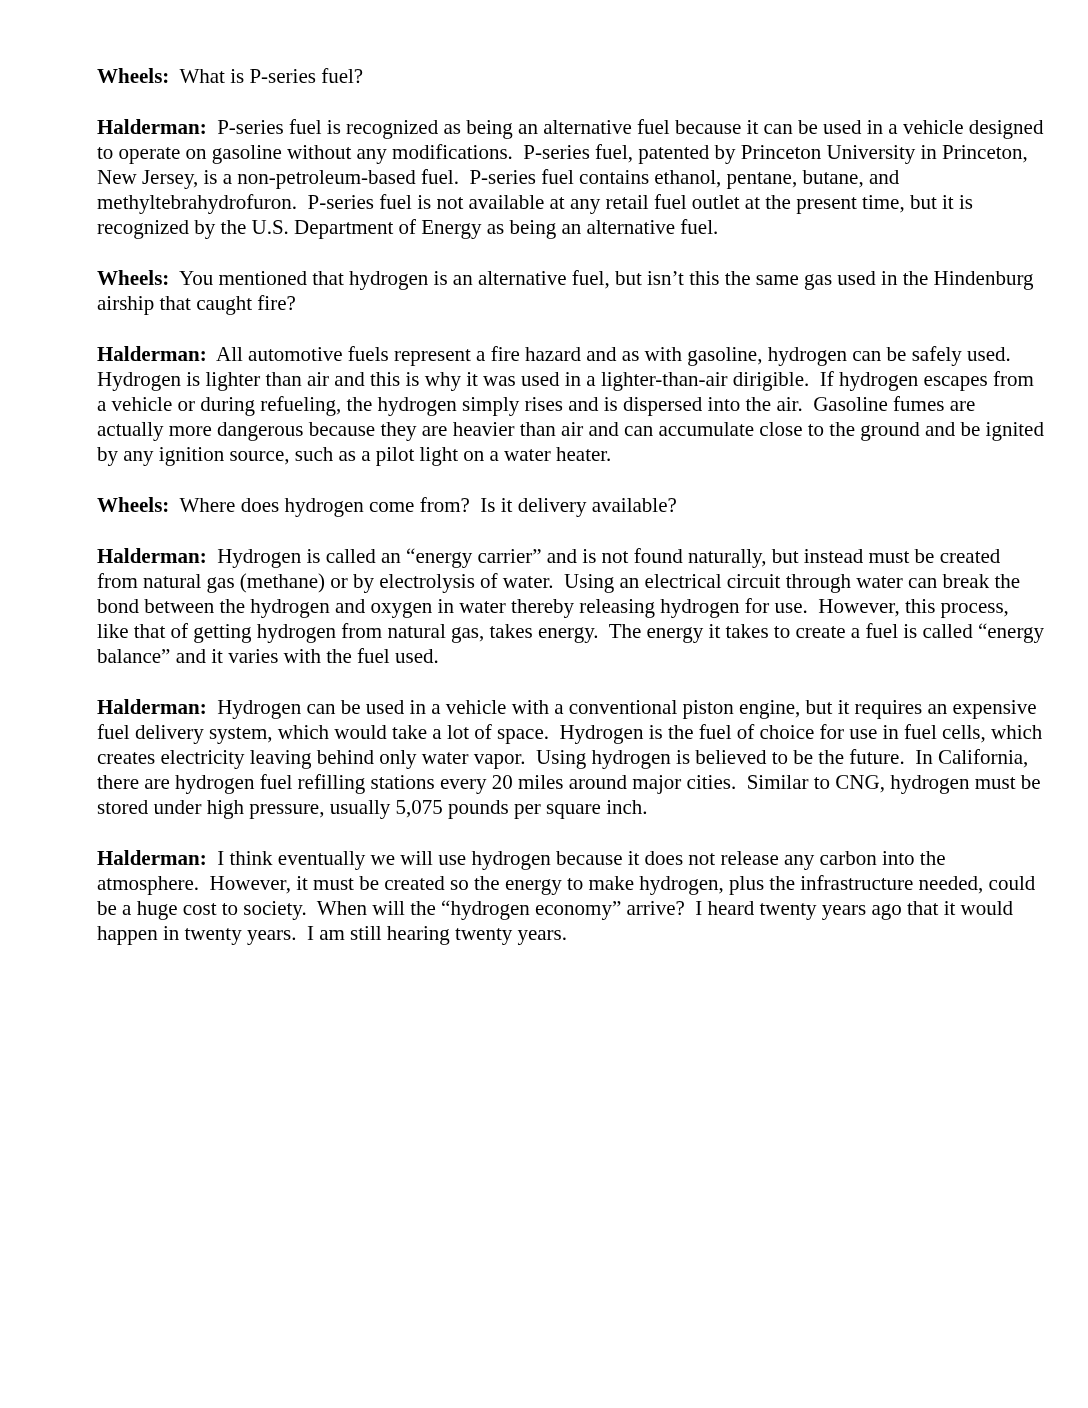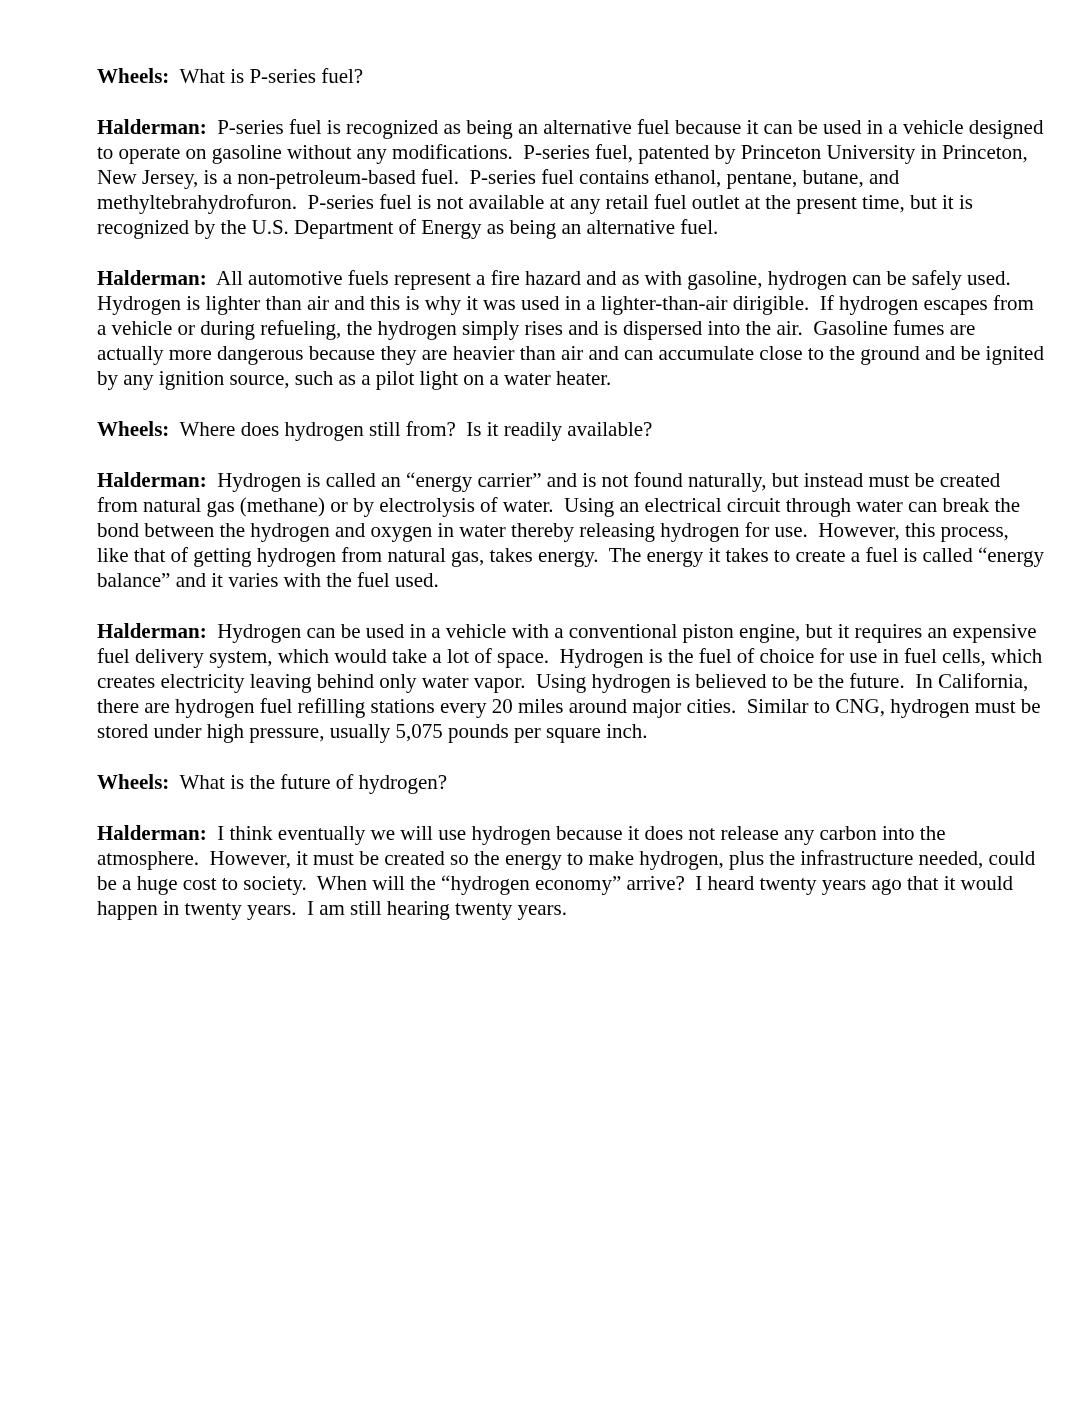--- a/index.html
+++ b/index.html
@@ -34,27 +34,27 @@
 </style>
 </head>
 <body>
 
 <div class="page">
   <div id="qa-list">
   <p class="para"><span class="speaker">Wheels:</span><span>  </span><span>What is P-series fuel?</span></p>
 
   <p class="para"><span class="speaker">Halderman:</span><span>  </span><span>P-series fuel is recognized as being an alternative fuel because it can be used in a vehicle designed to operate on gasoline without any modifications.  P-series fuel, patented by Princeton University in Princeton, New Jersey, is a non-petroleum-based fuel.  P-series fuel contains ethanol, pentane, butane, and methyltebrahydrofuron.  P-series fuel is not available at any retail fuel outlet at the present time, but it is recognized by the U.S. Department of Energy as being an alternative fuel.</span></p>
 
+  <p class="para"><span class="speaker">Wheels:</span><span>  </span><span>You mentioned that hydrogen is an alternative fuel, but isn’t this the same gas used in the Hindenburg airship that caught fire?</span></p>
 
   <p class="para"><span class="speaker">Halderman:</span><span>  </span><span>All automotive fuels represent a fire hazard and as with gasoline, hydrogen can be safely used.  Hydrogen is lighter than air and this is why it was used in a lighter-than-air dirigible.  If hydrogen escapes from a vehicle or during refueling, the hydrogen simply rises and is dispersed into the air.  Gasoline fumes are actually more dangerous because they are heavier than air and can accumulate close to the ground and be ignited by any ignition source, such as a pilot light on a water heater.</span></p>
 
-  <p class="para"><span class="speaker">Wheels:</span><span>  </span><span>Where does hydrogen still from?  Is it readily available?</span></p>
+  <p class="para"><span class="speaker">Wheels:</span><span>  </span><span>Where does hydrogen come from?  Is it delivery available?</span></p>
 
   <p class="para"><span class="speaker">Halderman:</span><span>  </span><span>Hydrogen is called an “energy carrier” and is not found naturally, but instead must be created from natural gas (methane) or by electrolysis of water.  Using an electrical circuit through water can break the bond between the hydrogen and oxygen in water thereby releasing hydrogen for use.  However, this process, like that of getting hydrogen from natural gas, takes energy.  The energy it takes to create a fuel is called “energy balance” and it varies with the fuel used.</span></p>
 
 
   <p class="para"><span class="speaker">Halderman:</span><span>  </span><span>Hydrogen can be used in a vehicle with a conventional piston engine, but it requires an expensive fuel delivery system, which would take a lot of space.  Hydrogen is the fuel of choice for use in fuel cells, which creates electricity leaving behind only water vapor.  Using hydrogen is believed to be the future.  In California, there are hydrogen fuel refilling stations every 20 miles around major cities.  Similar to CNG, hydrogen must be stored under high pressure, usually 5,075 pounds per square inch.</span></p>
 
-  <p class="para"><span class="speaker">Wheels:</span><span>  </span><span>What is the future of hydrogen?</span></p>
 
   <p class="para"><span class="speaker">Halderman:</span><span>  </span><span>I think eventually we will use hydrogen because it does not release any carbon into the atmosphere.  However, it must be created so the energy to make hydrogen, plus the infrastructure needed, could be a huge cost to society.  When will the “hydrogen economy” arrive?  I heard twenty years ago that it would happen in twenty years.  I am still hearing twenty years.</span></p>
 </div>
 </div>
 
 </body></html>

